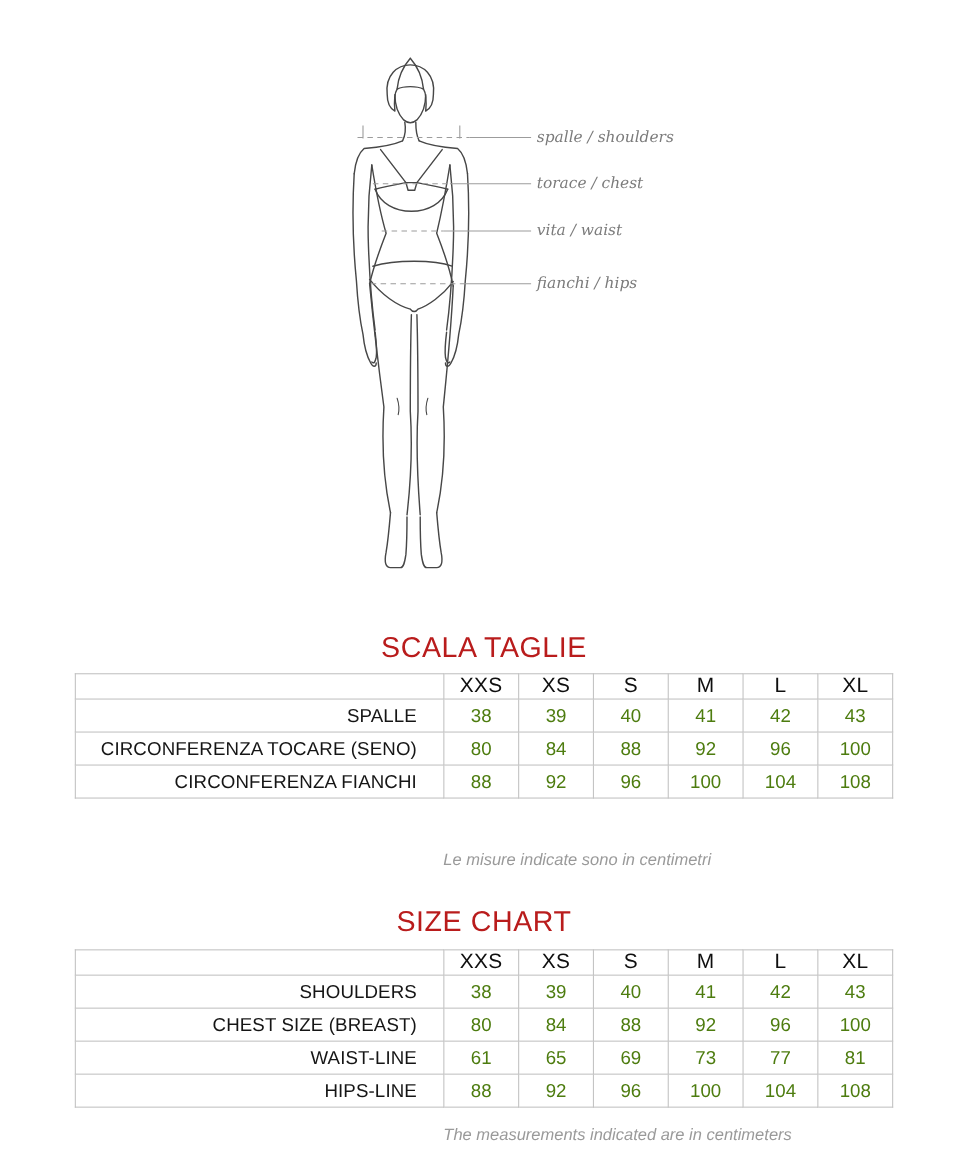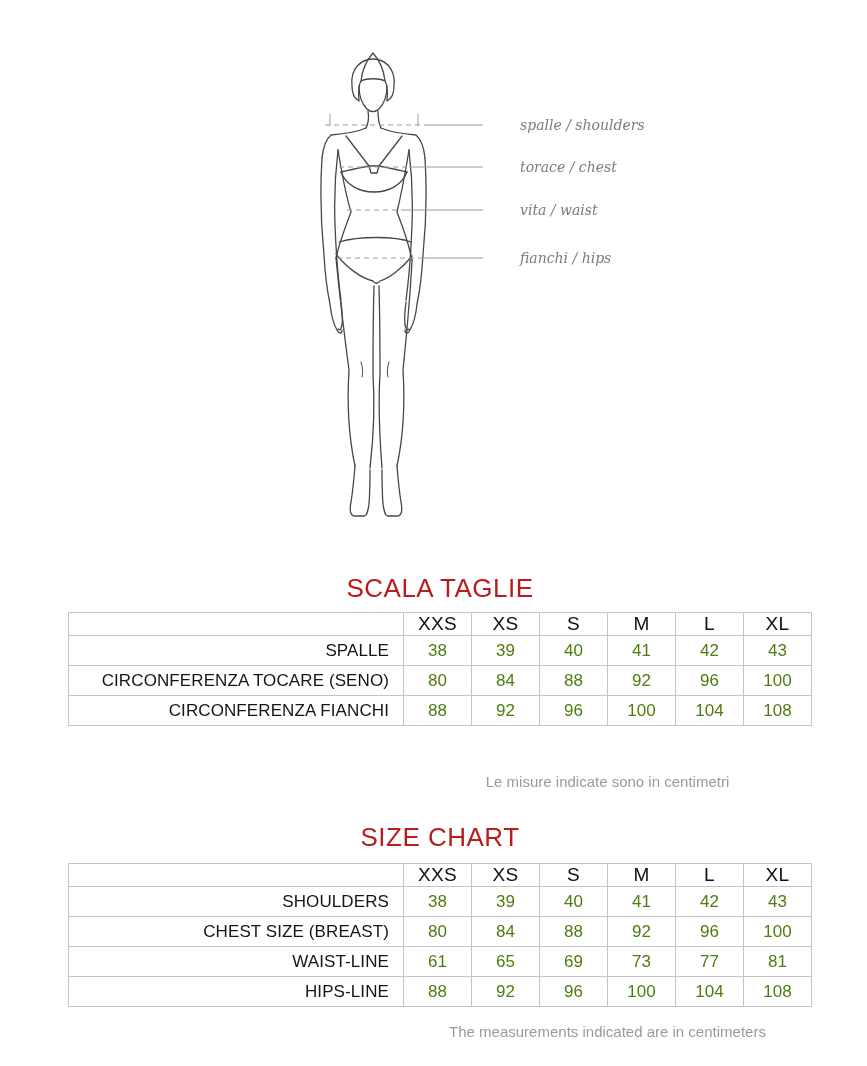--- a/index.html
+++ b/index.html
@@ -6,45 +6,45 @@
   html,body { background:#ffffff; }
   body { font-family:"Liberation Sans", sans-serif; }
   .page {
     position:relative; width:867px; height:1066px; background:#ffffff;
     overflow:hidden; margin:0 auto;
   }
   .figure-svg { position:absolute; left:285px; top:40px; }
   .meas-label {
     position:absolute; left:488px;
     font-family:"DejaVu Serif", serif; font-style:italic;
-    font-size:14px; line-height:15px; color:#7b7b7b; white-space:nowrap;margin-left:32px;
+    font-size:14px; line-height:15px; color:#7b7b7b; white-space:nowrap;
   }
   .section-title {
     position:absolute; left:68px; width:744px; text-align:center;
     font-size:26px; line-height:28px; font-weight:400;
     color:#b91c1c; letter-spacing:0.5px; white-space:nowrap;
   }
   .size-table {
     position:absolute; left:68px; width:744px;
     border-collapse:collapse; table-layout:fixed; background:#ffffff;
   }
   .size-table td { border:1px solid #c4c4c4; height:30px; vertical-align:middle; }
   .size-table tr.head-row td { height:16px; }
   .head-cell {
     text-align:center; font-size:19px; color:#0f0f0f;
     font-weight:400; letter-spacing:0.3px;
   }
   .label-cell {
-    text-align:right; padding-right:14px;
+    text-align:right; padding-right:24px;
     font-size:17px; color:#151515; letter-spacing:0.1px; white-space:nowrap;
   }
   .value-cell { text-align:center; font-size:17px; color:#4d7c0f; }
   .footnote {
-    position:absolute; left:403px; width:409px; text-align:center;
-    font-size:15px; line-height:18px; color:#9a9a9a;
+    position:absolute; left:403px; width:409px; text-align:left;
+    font-style:italic; font-size:15px; line-height:18px; color:#9a9a9a;
     white-space:nowrap;
   }
 </style>
 </head>
 <body>
 
 <div class="page">
 
   <svg class="figure-svg" width="198" height="478" viewBox="0 0 198 478" aria-hidden="true">
     <g fill="none" stroke="#474747" stroke-width="1.3" stroke-linecap="round" stroke-linejoin="round">

